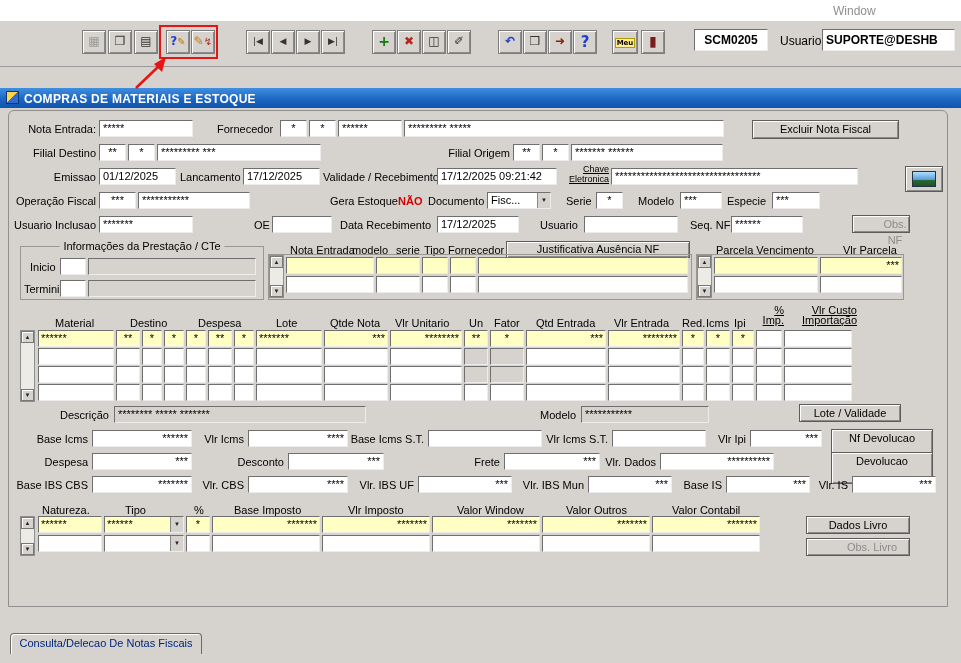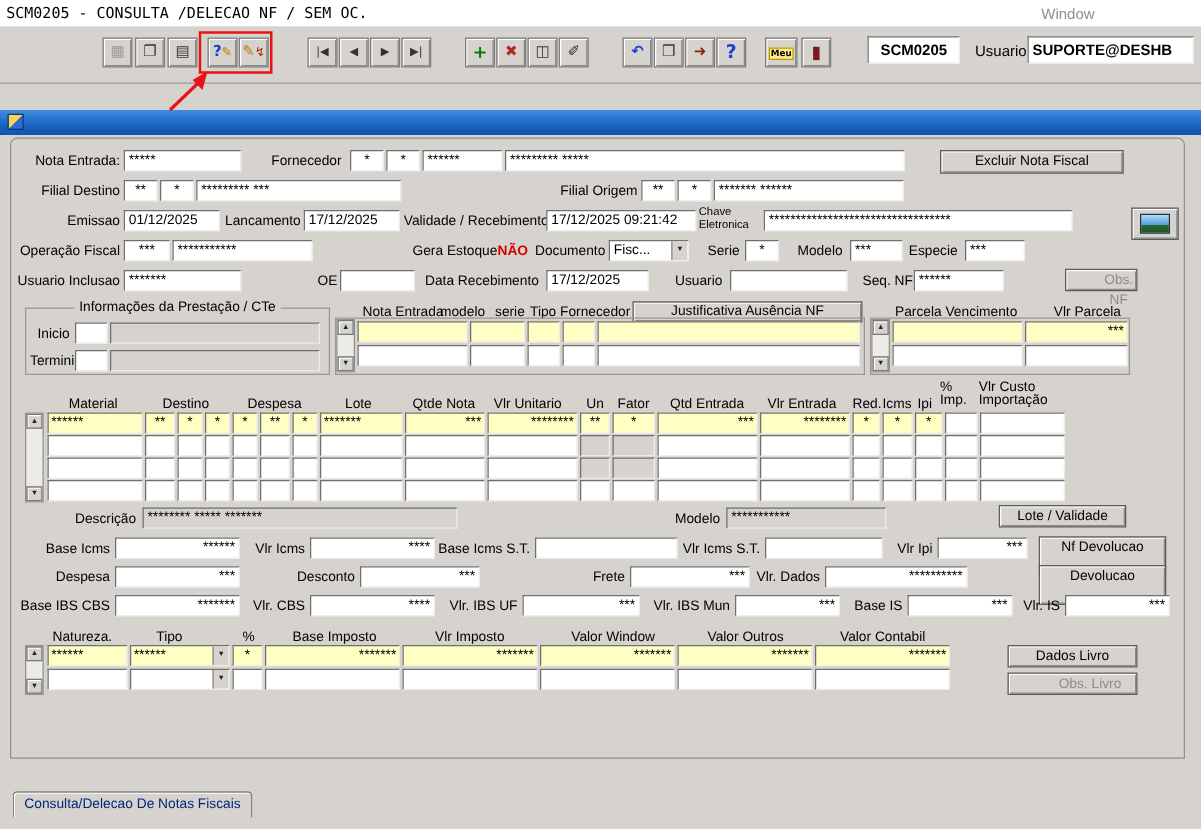--- a/index.html
+++ b/index.html
@@ -1,21 +1,21 @@
 <!DOCTYPE html>
 <html><head>
 <meta charset="utf-8">
 <style>
   * { box-sizing: border-box; margin: 0; padding: 0; }
   html,body { width:961px; height:663px; }
   body { position:relative; background:#d6d3ce; font-family:"Liberation Sans",sans-serif; font-size:11px; overflow:hidden; }
   .abs { position:absolute; }
   .lbl { position:absolute; white-space:nowrap; color:#000; font-size:11px; line-height:12px; }
   .lbl.r { text-align:right; }
-  .lbl.c2 { white-space:normal; text-align:left; line-height:10px; font-size:9px; }
+  .lbl.c2 { white-space:normal; text-align:right; line-height:10px; font-size:9px;text-decoration:underline; }
   .tf { position:absolute; height:17px; background:#fff; border:1px solid; border-color:#6f6f6f #ececec #ececec #6f6f6f; font-size:11px; line-height:15px; padding:0 3px; white-space:nowrap; overflow:hidden; }
   .tf.g { background:#d6d3ce; }
   .tf.r { text-align:right; }
   .tf.c { text-align:center; }
   .tf.b { font-weight:bold; }
   .btn { position:absolute; background:#d6d3ce; border:1px solid #5c5c5c; box-shadow:inset 1px 1px 0 #fdfdfd, inset -1px -1px 0 #8a8a8a; font-size:11px; text-align:center; cursor:default; line-height:16px; color:#000; }
   .btn.dis { color:#8c8c8c;padding-left:28px; }
   .tbbtn { position:absolute; top:30px; width:24px; height:24px; background:#d6d3ce; border:1px solid #7d7d7d; box-shadow:inset 1px 1px 0 #fff, inset -1px -1px 0 #8a8a8a; text-align:center; line-height:21px; font-size:12px; }
   .tbbtn span { font-family:"DejaVu Sans",sans-serif; }
   .ic-blue { color:#1d3fd0; font-weight:bold; }
@@ -44,21 +44,20 @@
   #ann-box { left:159px; top:25px; width:59px; height:34px; border:2px solid #e61414; z-index:25; }
   .tab { position:absolute; left:10px; top:633px; width:192px; height:21px; background:#d6d3ce; border:1px solid #6b6b6b; border-bottom:none; border-radius:4px 4px 0 0; box-shadow:inset 1px 1px 0 #fff; line-height:19px; text-align:center; color:#00257e; }
   .mono { font-family:"DejaVu Sans Mono",monospace; }
   .appicon { position:absolute; left:6px; top:3px; width:13px; height:13px; background:linear-gradient(135deg,#ffd24d 50%,#2e6bd6 50%); border:1px solid #0a3a7a; }
   .imgico { position:absolute; left:6px; top:4px; width:24px; height:16px; border:1px solid #234; background:linear-gradient(180deg,#aee0ff 0%,#5a9bd8 55%,#2b6a34 56%,#1e5226 100%); }
 </style>
 </head>
 <body>
 
 <div class="abs" id="titlebar">
-  <span class="abs mono" style="left:5px;top:3px;font-size:12px">SCM0205 - CONSULTA /DELECAO NF / SEM OC.</span>
   <span class="abs" style="left:833px;top:4px;font-size:12px;color:#8f8f8f">Window</span>
 </div>
 
 <div class="abs" id="toolbar"></div>
 <div class="tbbtn" style="left:82px"><span class="ic-gray">▦</span></div>
 <div class="tbbtn" style="left:108px"><span class="ic-dark">❐</span></div>
 <div class="tbbtn" style="left:134px"><span class="ic-dark">▤</span></div>
 <div class="tbbtn" style="left:166px"><span class="ic-blue">?</span><span class="ic-or" style="font-size:10px">✎</span></div>
 <div class="tbbtn" style="left:191px"><span class="ic-or">✎</span><span class="ic-red" style="font-size:10px">↯</span></div>
 <div class="tbbtn" style="left:246px;font-size:9px"><span class="ic-dark">|◀</span></div>
@@ -80,20 +79,21 @@
 <div class="tf b" style="left:822px;top:29px;width:133px;height:22px;line-height:20px;font-size:12px">SUPORTE@DESHB</div>
 
 <div class="abs" id="ann-box"></div>
 <svg class="abs" style="left:128px;top:54px;z-index:30" width="46" height="38">
   <line x1="8" y1="34" x2="31" y2="12" stroke="#e61414" stroke-width="2.5"></line>
   <polygon points="38,3 26,10 34,18" fill="#e61414"></polygon>
 </svg>
 
 <div class="abs" id="banner">
   <div class="appicon"></div>
+  <div id="banner-title">COMPRAS DE MATERIAIS E ESTOQUE</div>
 </div>
 
 <div class="abs" id="main-canvas"></div>
 
 <div class="lbl r" style="left:20px;top:123px;width:76px">Nota Entrada:</div>
 <div class="tf" style="left:99px;top:120px;width:94px">*****</div>
 <div class="lbl" style="left:217px;top:123px">Fornecedor</div>
 <div class="tf c" style="left:280px;top:120px;width:27px">*</div>
 <div class="tf c" style="left:309px;top:120px;width:27px">*</div>
 <div class="tf" style="left:338px;top:120px;width:64px">******</div>

